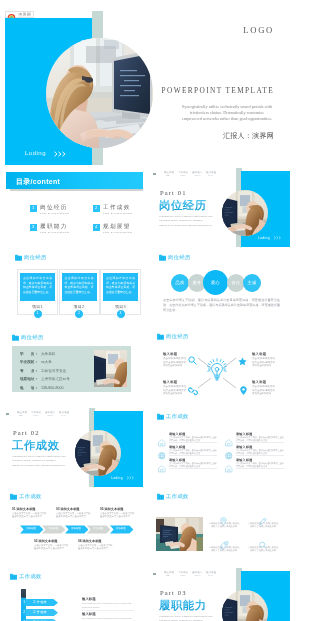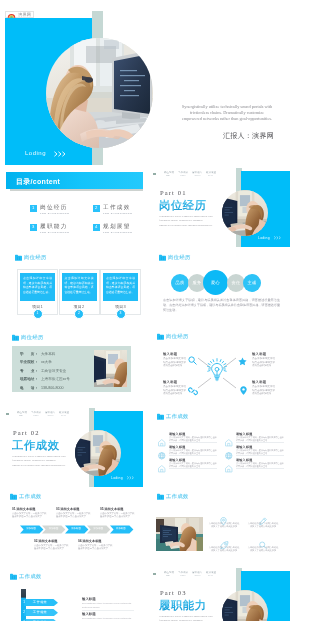--- a/index.html
+++ b/index.html
@@ -104,22 +104,24 @@
 
     <div class="a" style="left:25px;top:150px;font-size:6px;color:#fff;letter-spacing:.5px;opacity:0.93;">Loding</div>
     <svg class="a" style="left:54px;top:150.5px;" width="13" height="6" viewBox="0 0 13 6">
       <g fill="none" stroke="#ffffff" stroke-width="0.95" stroke-linecap="round" stroke-linejoin="round" opacity="0.95">
         <polyline points="0.7,1 3,3 0.7,5"></polyline>
         <polyline points="4.7,1 7,3 4.7,5"></polyline>
         <polyline points="8.7,1 11,3 8.7,5"></polyline>
       </g>
     </svg>
 
-
-
+    <div class="a" style="left:180px;top:25px;width:94px;text-align:right;font-family:'Liberation Serif',serif;font-size:8.6px;letter-spacing:1.7px;color:#58585c;">LOGO</div>
+
+
+    <div class="a" style="left:140px;top:86px;width:134px;text-align:right;font-family:'Liberation Serif',serif;font-size:7.3px;letter-spacing:1.4px;color:#55555a;">POWERPOINT TEMPLATE</div>
 
     <div class="a" style="left:180px;top:104px;width:94px;text-align:center;font-family:'Liberation Serif',serif;font-size:4.3px;line-height:6.1px;color:#8b8b90;">Synergistically utilize technically sound portals with frictionless chains. Dramatically customize empowered networks rather than goal-opportunities.</div>
 
     <div class="a" style="left:182px;top:131px;width:92px;text-align:right;font-size:7px;color:#47474b;letter-spacing:.3px;">汇报人：演界网</div>
   </div>
 
   <div class="sl" style="left:0;top:167px;width:143px;height:80px;">
     <div class="a" style="left:10px;top:21px;width:133px;height:3px;background:#cdd2cf;"></div>
     <div class="a" style="left:6px;top:5px;width:137px;height:17px;background:linear-gradient(90deg,#00b2ef 0%,#14c4fb 55%,#23c9fc 100%);"></div>
     <div class="a" style="left:16px;top:9.5px;font-size:7px;font-weight:bold;color:#ffffff;letter-spacing:.3px;">目录/content</div>

